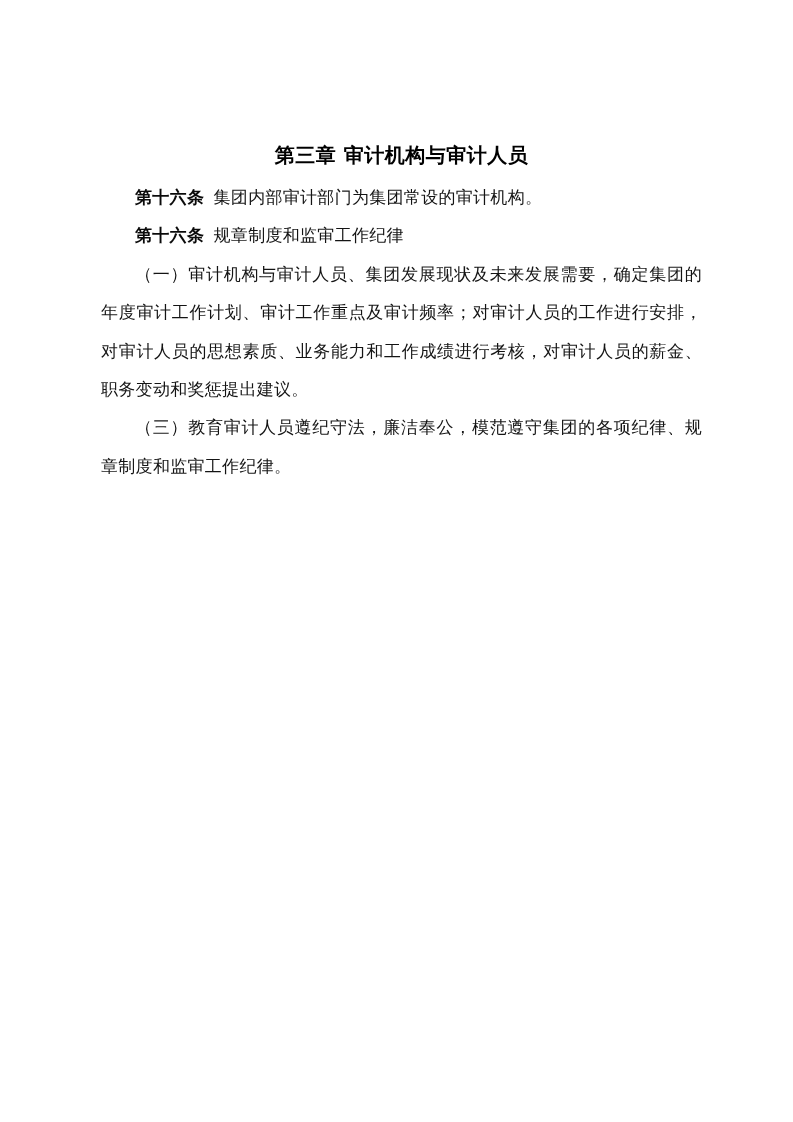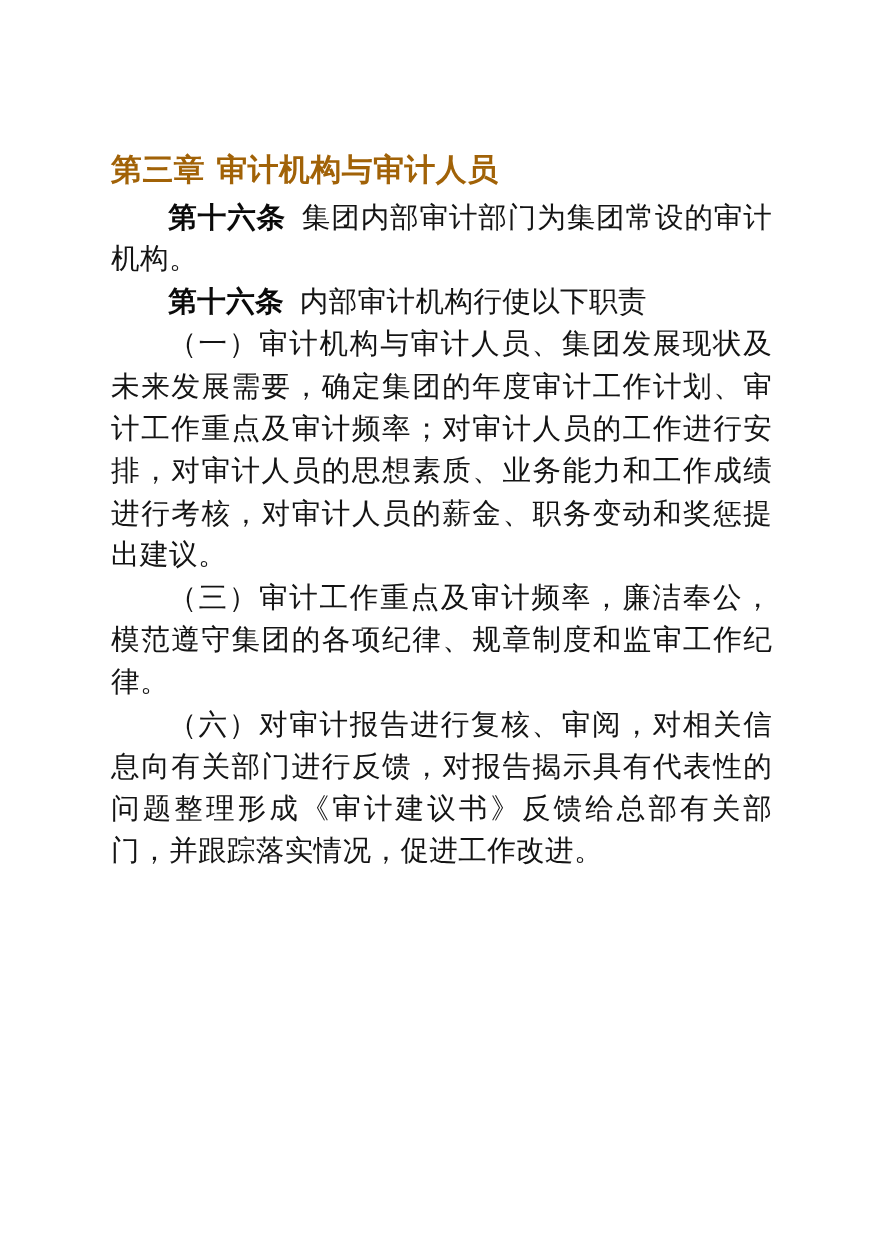--- a/index.html
+++ b/index.html
@@ -18,31 +18,31 @@
   .content {
     position: absolute;
     left: 101px;
     top: 140px;
     width: 601px;
   }
   .doc-title {
     margin: 0 0 9px 0;
     font-family: "DejaVu Sans", "Liberation Sans", sans-serif;
     font-weight: 700;
-    font-size: 28px;
+    font-size: 20px;
     line-height: 30px;
-    text-align: left;
+    text-align: center;
     letter-spacing: 0.5px;
-    color: #a16207;
+    color: #000000;
     white-space: pre;
   }
   .para {
     margin: 0;
     font-family: "Liberation Serif", "DejaVu Serif", serif;
-    font-size: 26px;
+    font-size: 17px;
     line-height: 38.4px;
     text-align: justify;
     text-align-last: left;
     text-indent: 2em;
     letter-spacing: 0.3px;
     color: #141414;
   }
   .article-label {
     font-weight: 700;
     color: #0a0a0a;
@@ -55,26 +55,25 @@
 </head>
 <body>
 
 <div class="page">
   <div class="content">
 
     <h1 class="doc-title">第三章 审计机构与审计人员</h1>
 
     <p class="para"><span class="article-label">第十六条</span><span>集团内部审计部门为集团常设的审计机构。</span></p>
 
-    <p class="para"><span class="article-label">第十六条</span><span>内部审计机构行使以下职责</span></p>
+    <p class="para"><span class="article-label">第十六条</span><span>规章制度和监审工作纪律</span></p>
 
     <p class="para"><span class="article-label"></span><span>（一）审计机构与审计人员、集团发展现状及未来发展需要，确定集团的年度审计工作计划、审计工作重点及审计频率；对审计人员的工作进行安排，对审计人员的思想素质、业务能力和工作成绩进行考核，对审计人员的薪金、职务变动和奖惩提出建议。</span></p>
 
 
-    <p class="para"><span class="article-label"></span><span>（三）审计工作重点及审计频率，廉洁奉公，模范遵守集团的各项纪律、规章制度和监审工作纪律。</span></p>
+    <p class="para"><span class="article-label"></span><span>（三）教育审计人员遵纪守法，廉洁奉公，模范遵守集团的各项纪律、规章制度和监审工作纪律。</span></p>
 
 
 
-    <p class="para"><span class="article-label"></span><span>（六）对审计报告进行复核、审阅，对相关信息向有关部门进行反馈，对报告揭示具有代表性的问题整理形成《审计建议书》反馈给总部有关部门，并跟踪落实情况，促进工作改进。</span></p>
 
 
   </div>
 </div>
 
 </body></html>

